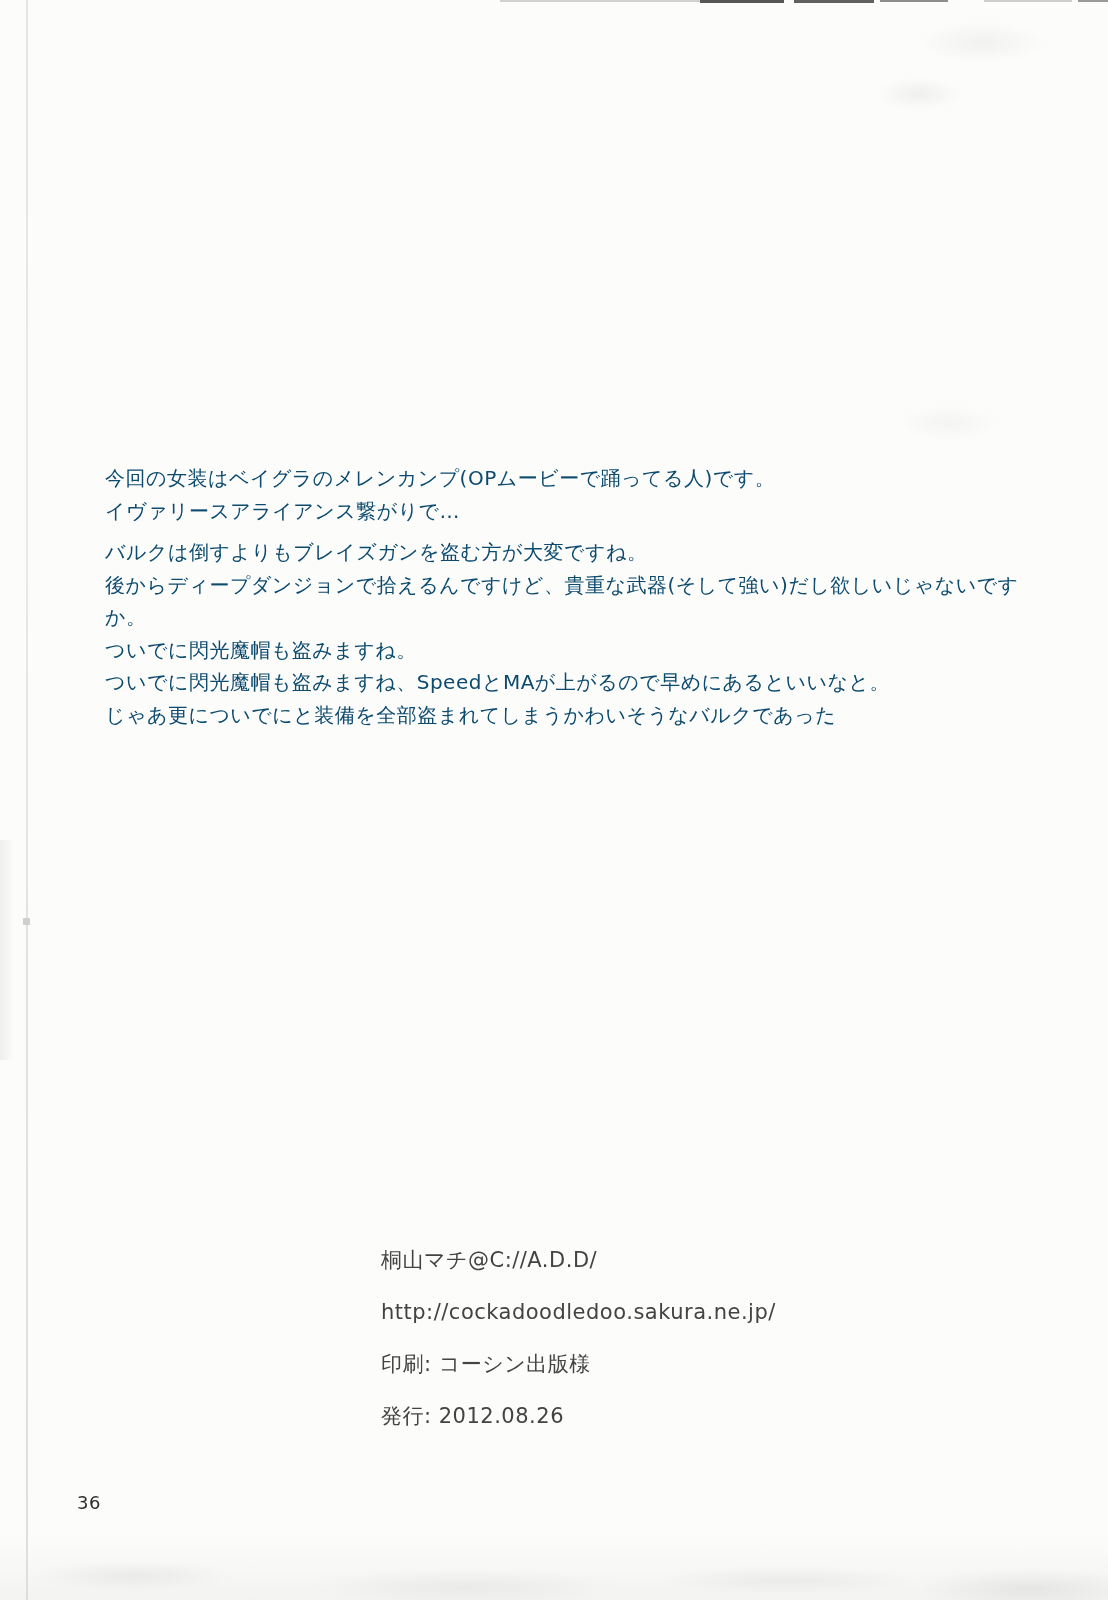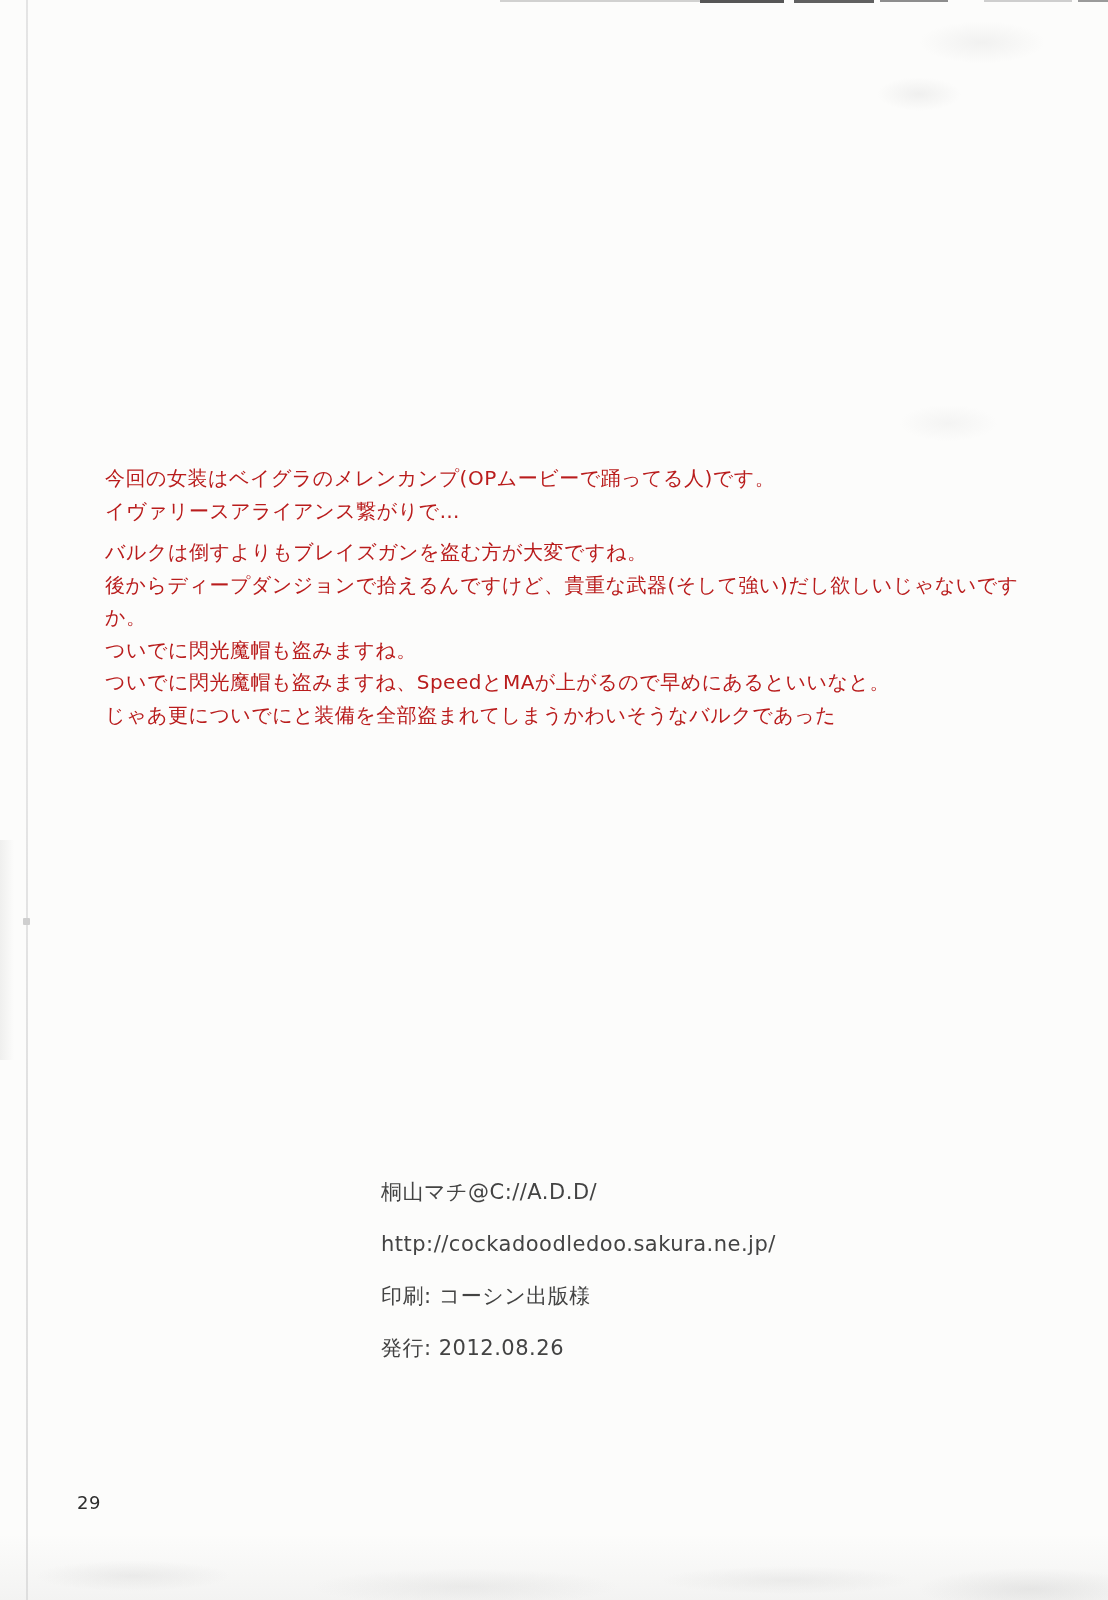--- a/index.html
+++ b/index.html
@@ -72,33 +72,33 @@
     width: 14px; height: 220px;
     background: linear-gradient(to right, rgba(180,180,180,0.18), transparent);
   }
 
   
   .main-text {
     position: absolute;
     left: 105px;
     top: 462px;
     width: 940px;
-    color: #b91c1c;
+    color: #0c4a6e;
     font-size: 20px;
     line-height: 32.5px;
     letter-spacing: 0.5px;
   }
   .main-text p { margin: 0; }
   .main-text .para2 { margin-top: 9px; }
 
   
   .credits {
     position: absolute;
     left: 381px;
-    top: 1180px;
+    top: 1248px;
     color: #434343;
     font-size: 21px;
   }
   .credits .credit-line {
     margin: 0 0 28px 0;
     line-height: 24px;
     letter-spacing: 0.5px;
   }
 
   
@@ -140,15 +140,15 @@
     <p>じゃあ更についでにと装備を全部盗まれてしまうかわいそうなバルクであった</p>
   </div>
 
   <div class="credits">
     <p class="credit-line">桐山マチ@C://A.D.D/</p>
     <p class="credit-line">http://cockadoodledoo.sakura.ne.jp/</p>
     <p class="credit-line">印刷: コーシン出版様</p>
     <p class="credit-line">発行: 2012.08.26</p>
   </div>
 
-  <div class="page-number">29</div>
+  <div class="page-number">36</div>
 
 </div>
 
 </body></html>

